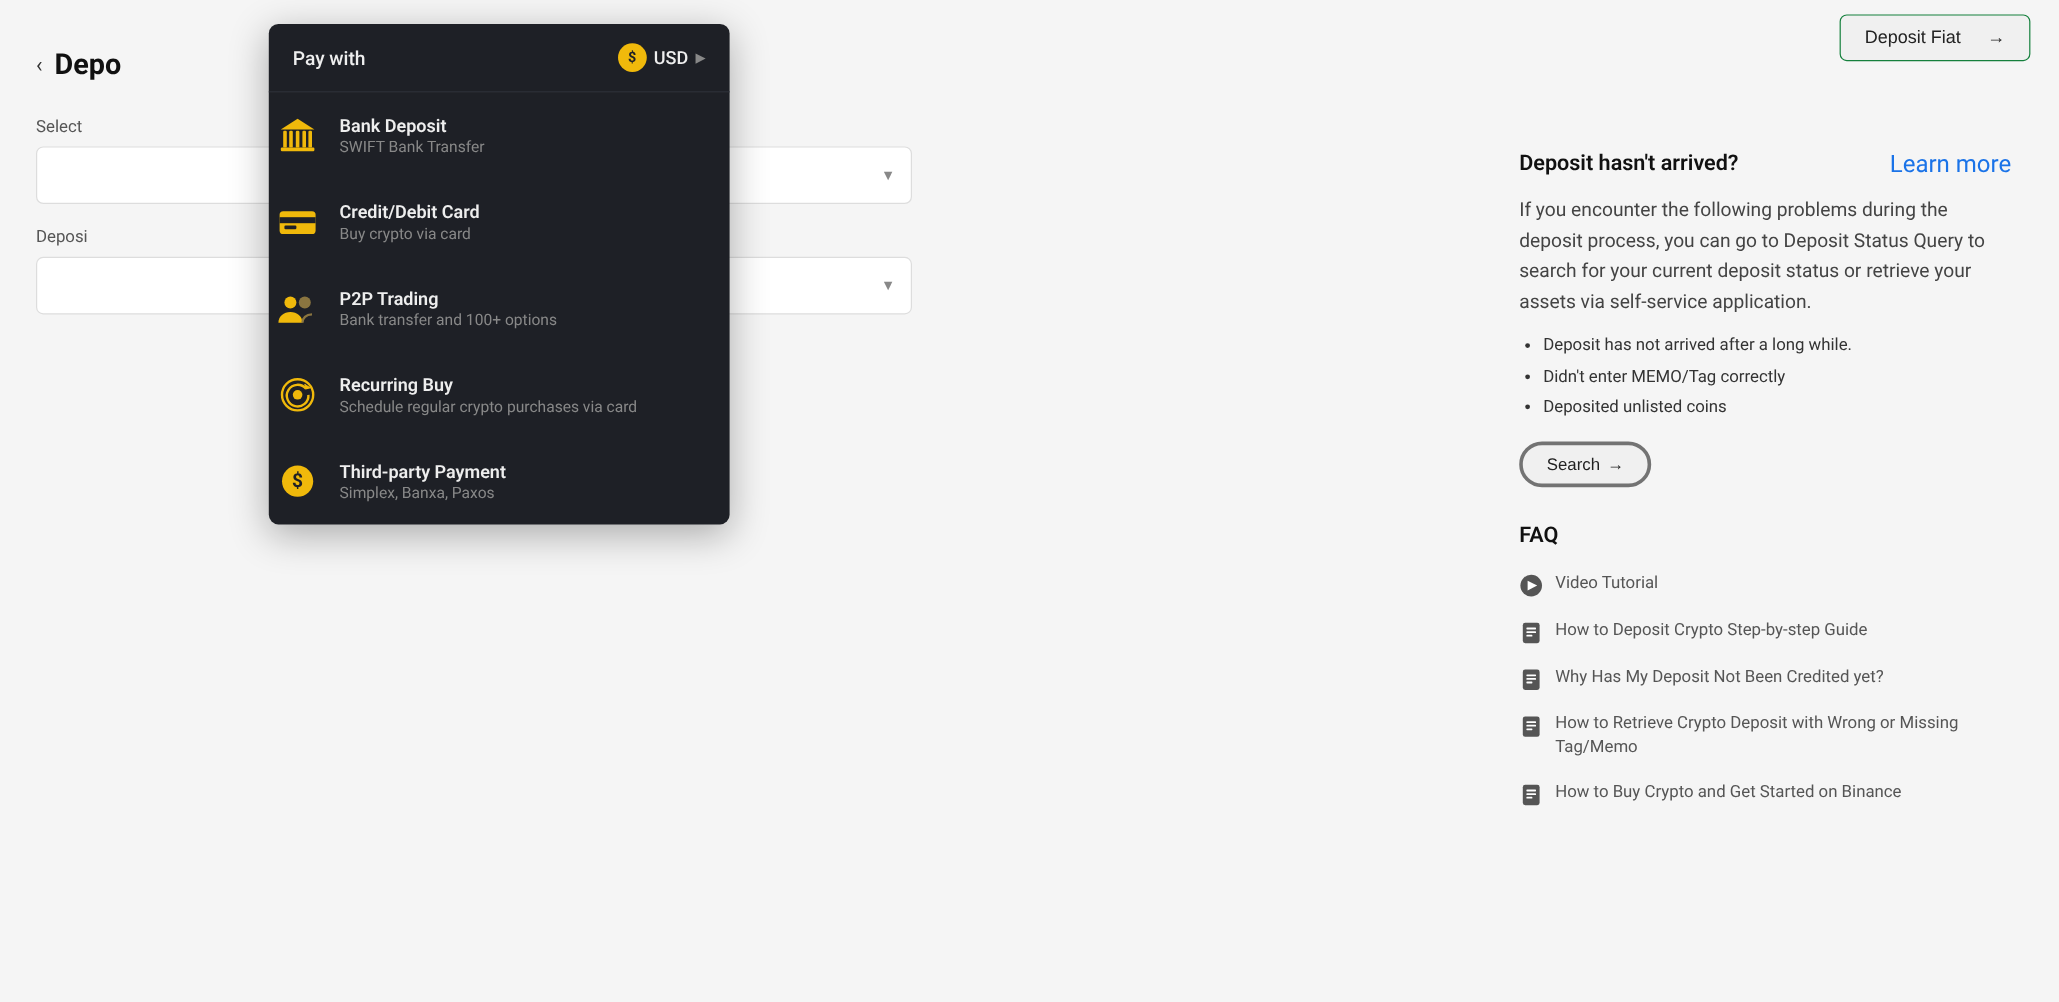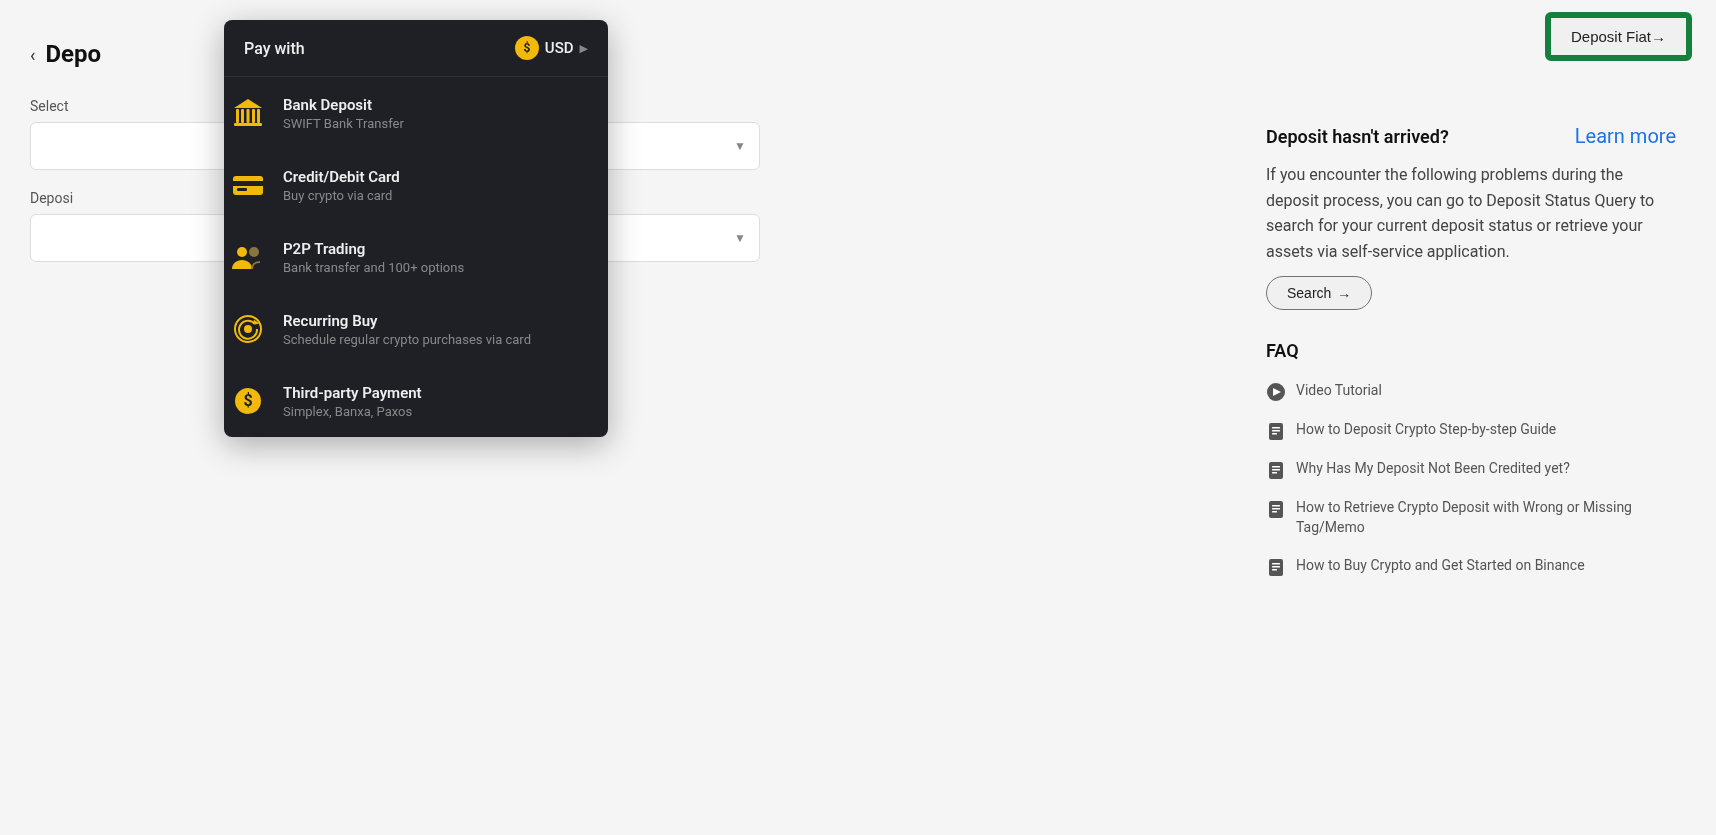--- a/index.html
+++ b/index.html
@@ -18,29 +18,29 @@
       right: 0;
       padding: 12px 24px;
       z-index: 10;
       display: flex;
       align-items: center;
       gap: 12px;
     }
 
     .deposit-fiat-btn {
       background: #f0f0f0;
-      border: 6px solid #15803d;
+      border: 1px solid #15803d;
       border-radius: 6px;
       padding: 10px 20px;
       font-size: 15px;
       font-weight: 500;
       cursor: pointer;
       display: flex;
       align-items: center;
-      gap: 0;
+      gap: 22px;
       color: #222;
     }
 
     
     .main-content {
       display: flex;
       padding-top: 20px;
     }
 
     
@@ -156,21 +156,21 @@
     }
 
     .bullet-list li {
       font-size: 14px;
       color: #333;
       line-height: 1.8;
     }
 
     .search-btn {
       background: #f0f0f0;
-      border: 1px solid #737373;
+      border: 3px solid #737373;
       border-radius: 20px;
       padding: 8px 20px;
       font-size: 14px;
       font-weight: 500;
       cursor: pointer;
       display: flex;
       align-items: center;
       gap: 6px;
       color: #222;
     }
@@ -436,20 +436,25 @@
     </div>
   </div>
 
   <div class="right-sidebar">
     <div class="deposit-alert-box">
       <div class="deposit-alert-header">
         <span class="deposit-alert-title">Deposit hasn't arrived?</span>
         <a class="learn-more-link" href="#">Learn more</a>
       </div>
       <p class="deposit-alert-text">If you encounter the following problems during the deposit process, you can go to Deposit Status Query to search for your current deposit status or retrieve your assets via self-service application.</p>
+      <ul class="bullet-list">
+        <li>Deposit has not arrived after a long while.</li>
+        <li>Didn't enter MEMO/Tag correctly</li>
+        <li>Deposited unlisted coins</li>
+      </ul>
       <button class="search-btn">
         <span>Search</span>
         <span>→</span>
       </button>
     </div>
 
     <div class="faq-section">
       <div class="faq-title">FAQ</div>
 
       <div class="faq-item">

